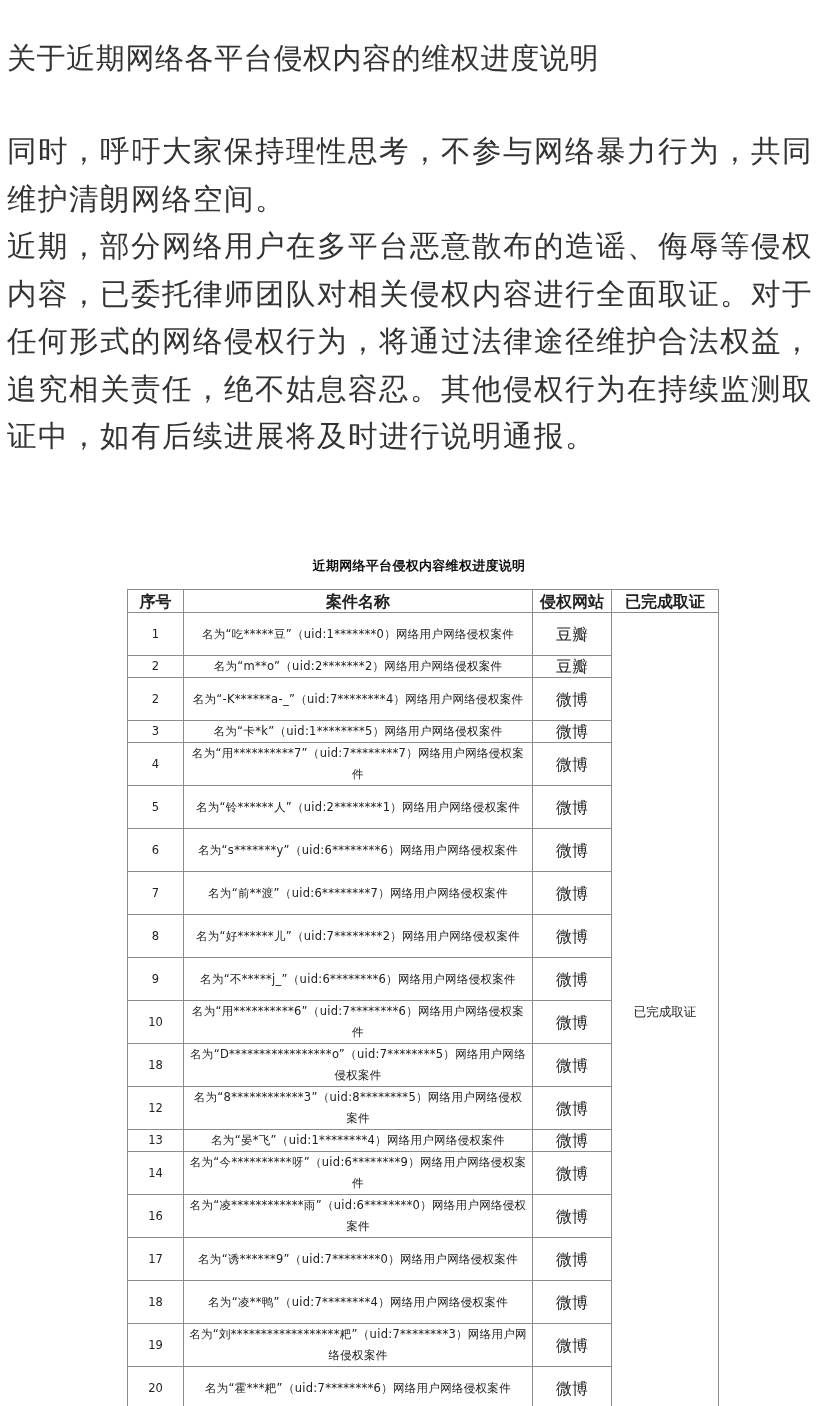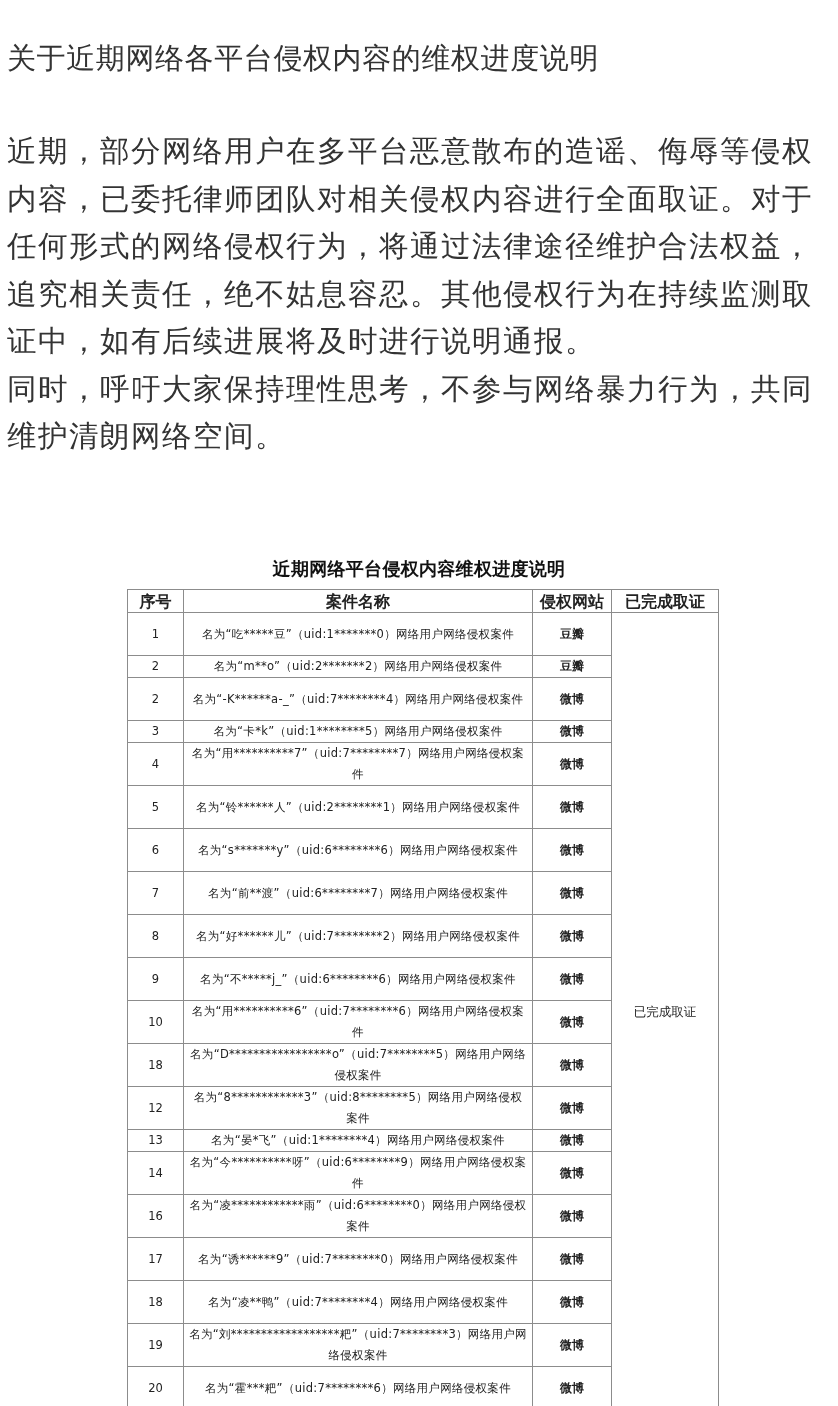--- a/index.html
+++ b/index.html
@@ -18,49 +18,49 @@
     font-size: 29.5px; line-height: 47.5px; letter-spacing: 1.5px;
     color: #333333;
   }
   .post-body p { margin: 0; }
   .doc-image {
     position: absolute; left: 0; top: 545px; width: 838px; height: 861px;
     background: #ffffff; overflow: hidden;
   }
   .doc-heading {
     position: absolute; left: 0; width: 838px; top: 12px;
-    text-align: center; font-weight: bold; font-size: 18px; color: #111111;
+    text-align: center; font-weight: bold; font-size: 13px; color: #111111;
     letter-spacing: 0.3px;
   }
   table.progress-table {
     position: absolute; left: 127px; top: 44px;
     border-collapse: collapse; table-layout: fixed; width: 591px;
     font-size: 11.5px; color: #222222;
     font-family: "DejaVu Sans", "Liberation Sans", sans-serif;
   }
   table.progress-table th, table.progress-table td {
     border: 1px solid #8c8c8c; text-align: center; vertical-align: middle;
     padding: 0 4px; line-height: 21px;
   }
   table.progress-table th { font-weight: bold; height: 22px; font-size: 16px; }
   td.col-no { font-size: 11.5px; }
   td.col-name { padding: 0 8px; letter-spacing: 0.3px; }
-  td.col-site { font-size: 12px; font-weight: bold; }
+  td.col-site { font-size: 16px; }
   td.col-status { font-size: 12.5px; }
   tr.r2 td { height: 42px; }
   tr.r1 td { height: 20px; }
 </style>
 </head>
 <body>
 
 <div class="post-title">关于近期网络各平台侵权内容的维权进度说明</div>
 
 <div class="post-body">
+  <p>同时，呼吁大家保持理性思考，不参与网络暴力行为，共同维护清朗网络空间。</p>
   <p>近期，部分网络用户在多平台恶意散布的造谣、侮辱等侵权内容，已委托律师团队对相关侵权内容进行全面取证。对于任何形式的网络侵权行为，将通过法律途径维护合法权益，追究相关责任，绝不姑息容忍。其他侵权行为在持续监测取证中，如有后续进展将及时进行说明通报。</p>
-  <p>同时，呼吁大家保持理性思考，不参与网络暴力行为，共同维护清朗网络空间。</p>
 </div>
 
 <div class="doc-image">
   <div class="doc-heading">近期网络平台侵权内容维权进度说明</div>
   <table class="progress-table">
     <colgroup>
       <col style="width:56px">
       <col style="width:349px">
       <col style="width:79px">
       <col style="width:107px">

